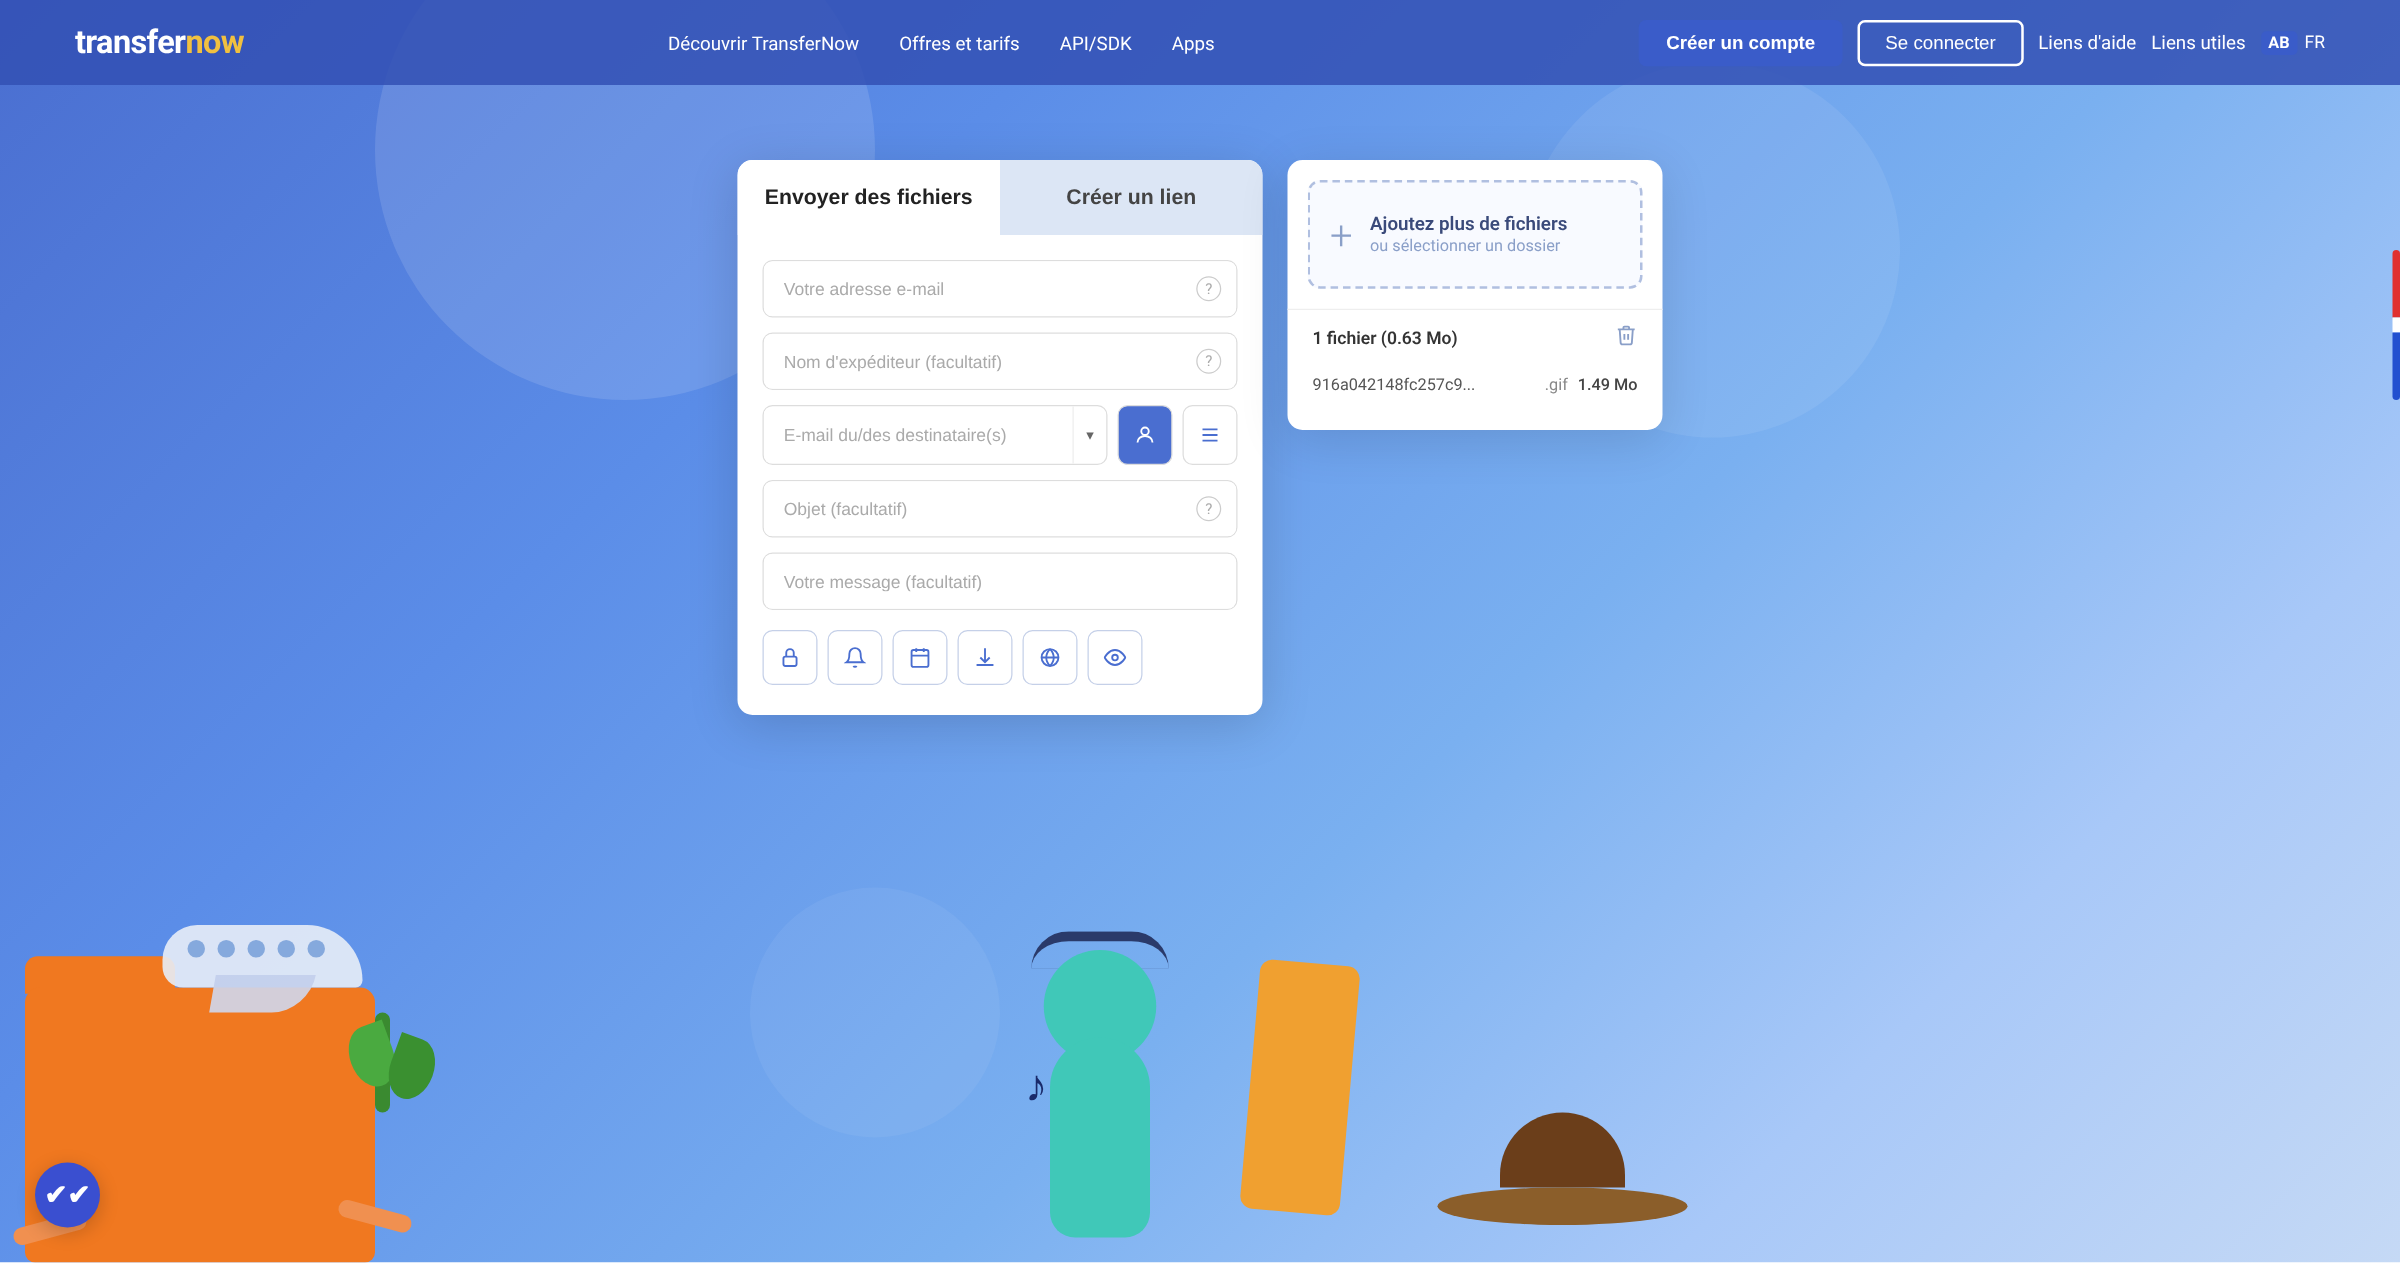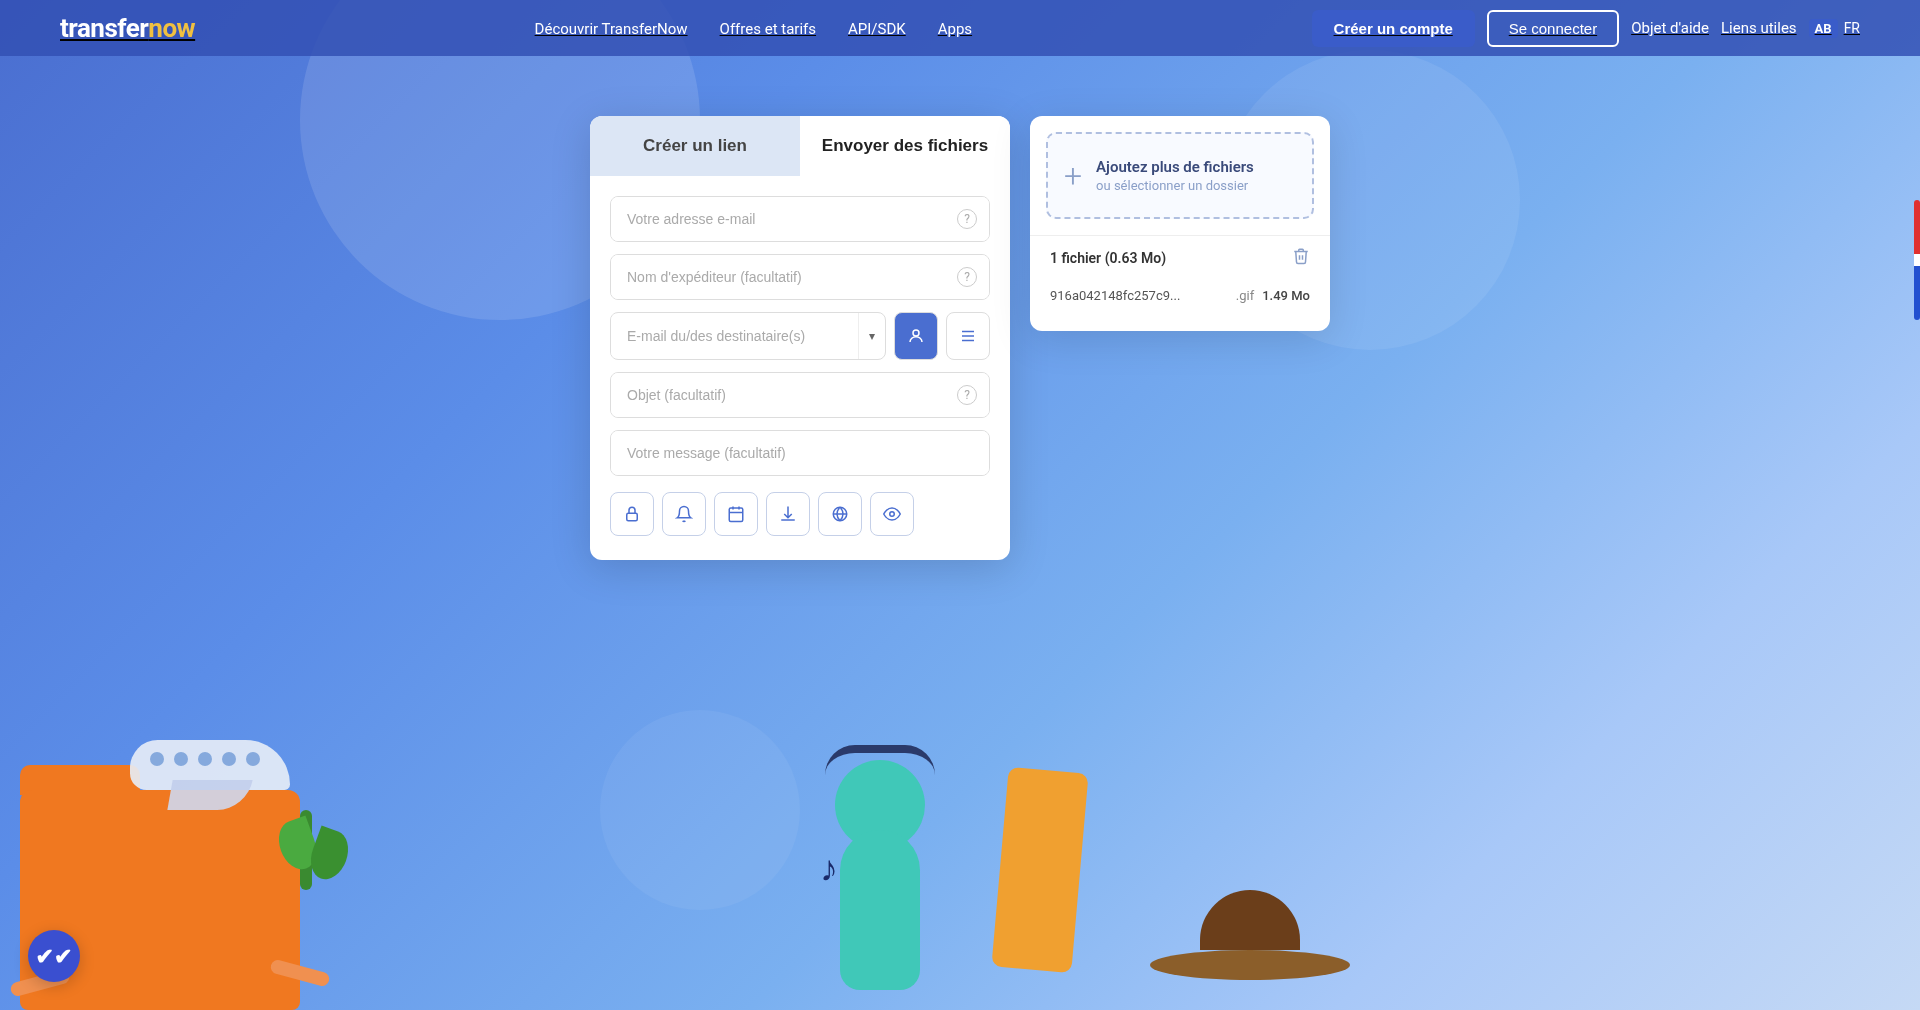--- a/index.html
+++ b/index.html
@@ -29,23 +29,22 @@
     .bg-circle-3 { width: 200px; height: 200px; bottom: 100px; left: 600px; background: rgba(255,255,255,0.06); }
 
     
     .navbar {
       position: relative;
       z-index: 10;
       display: flex;
       align-items: center;
       justify-content: space-between;
       padding: 0 60px;
-      height: 56px;
+      height: 68px;
       background: rgba(50, 80, 180, 0.85);
-      text-decoration: underline;
     }
     .navbar-logo {
       font-size: 26px;
       font-weight: 700;
       color: white;
       letter-spacing: -0.5px;
     }
     .navbar-logo span.transfer { color: white; }
     .navbar-logo span.now { color: #f0c040; }
     .navbar-nav {
@@ -672,36 +671,36 @@
   <ul class="navbar-nav">
     <li><a>Découvrir TransferNow</a></li>
     <li><a>Offres et tarifs</a></li>
     <li><a>API/SDK</a></li>
     <li><a>Apps</a></li>
   </ul>
 
   <div class="navbar-actions">
     <button class="btn-create">Créer un compte</button>
     <button class="btn-login">Se connecter</button>
-    <span style="color:white;font-size:15px;cursor:pointer;" class="has-arrow">Objet d'aide</span>
+    <span style="color:white;font-size:15px;cursor:pointer;" class="has-arrow">Liens d'aide</span>
     <span style="color:white;font-size:15px;cursor:pointer;" class="has-arrow">Liens utiles</span>
     <div class="lang-badge">
       <span class="lang-box">AB</span>
       <span>FR</span>
     </div>
   </div>
 </nav>
 
 <div class="main-content">
 
   <div class="form-panel">
 
     <div class="form-tabs">
+      <button class="tab tab-active">Envoyer des fichiers</button>
       <button class="tab tab-inactive">Créer un lien</button>
-      <button class="tab tab-active">Envoyer des fichiers</button>
     </div>
 
     <div class="form-body">
 
       <div class="input-row">
         <input type="email" placeholder="Votre adresse e-mail" style="">
         <div class="input-hint">?</div>
       </div>
 
       <div class="input-row">

